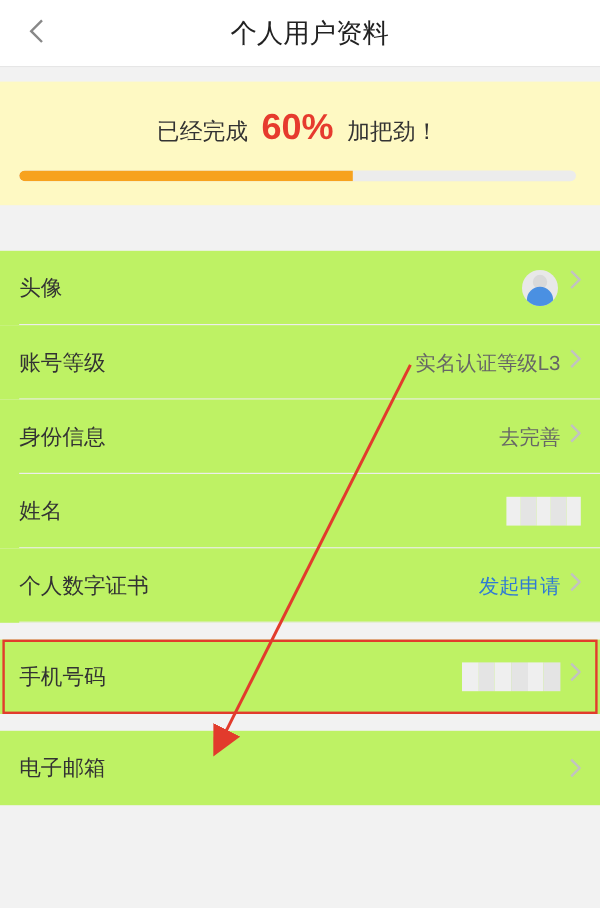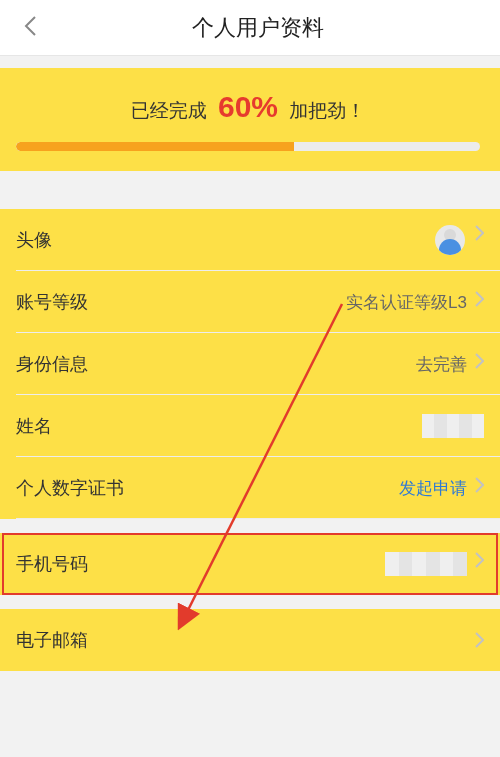--- a/index.html
+++ b/index.html
@@ -38,21 +38,21 @@
   .title {
     flex: 1;
     text-align: center;
     font-size: 22px;
     font-weight: 500;
     color: #222;
   }
 
   
   .progress-block {
-    background: #fde047;
+    background: #fef9c3;
     padding: 22px 20px 20px 16px;
     margin-top: 12px;
   }
   .progress-text {
     text-align: center;
     color: #333;
     font-size: 19px;
   }
   .progress-text .pct {
     color: #e63b2e;
@@ -70,21 +70,21 @@
   }
   .progress-fill {
     height: 100%;
     background: #f7a21e;
     border-radius: 5px 0 0 5px;
   }
 
   
   .list { margin-top: 38px; }
   .row {
-    background: #fde047;
+    background: #bef264;
     height: 62px;
     padding: 0 16px;
     display: flex;
     align-items: center;
     justify-content: space-between;
     position: relative;
   }
   .row.sep::after {
     content: "";
     position: absolute;

